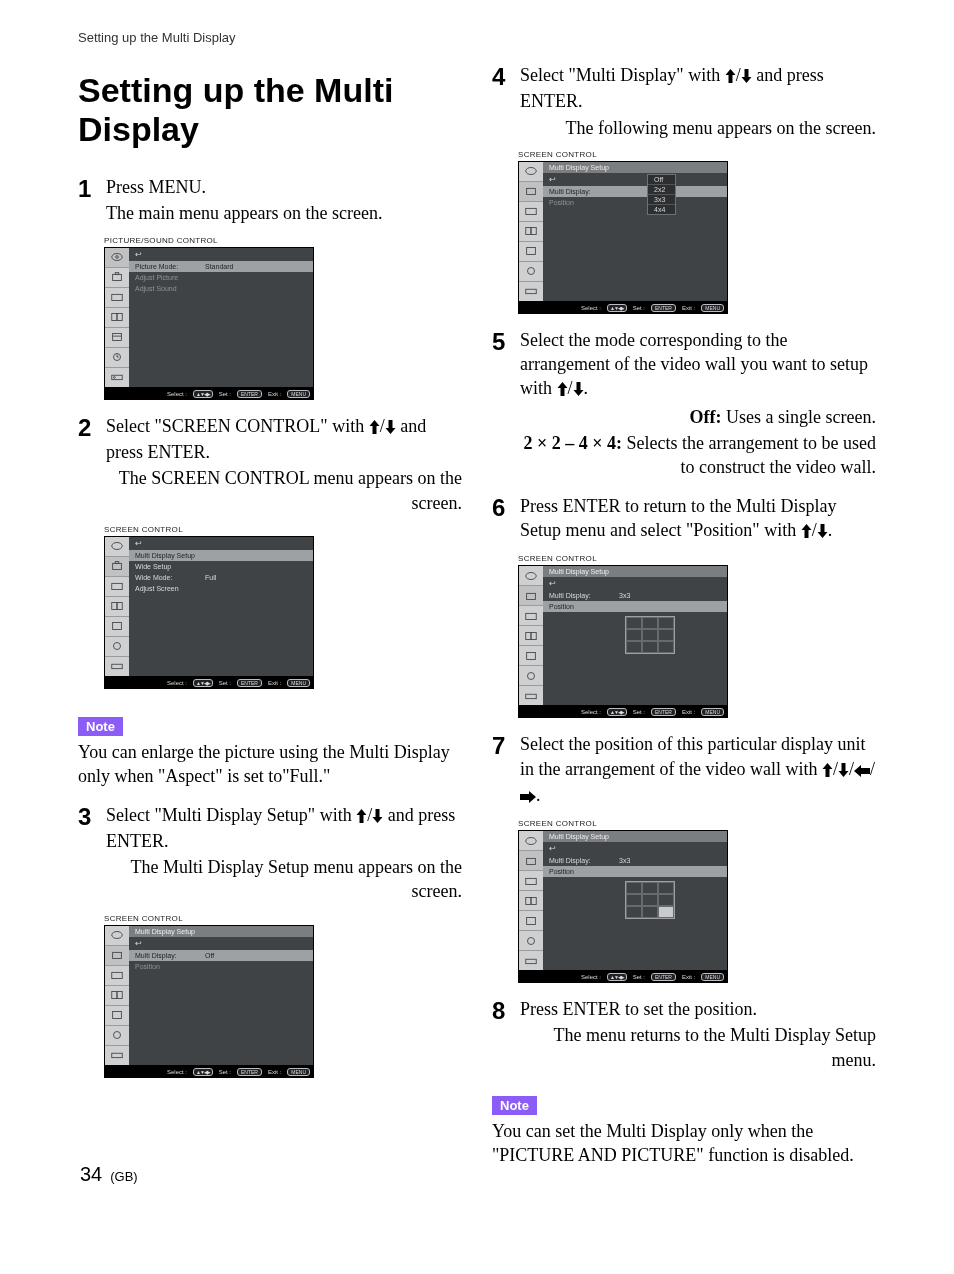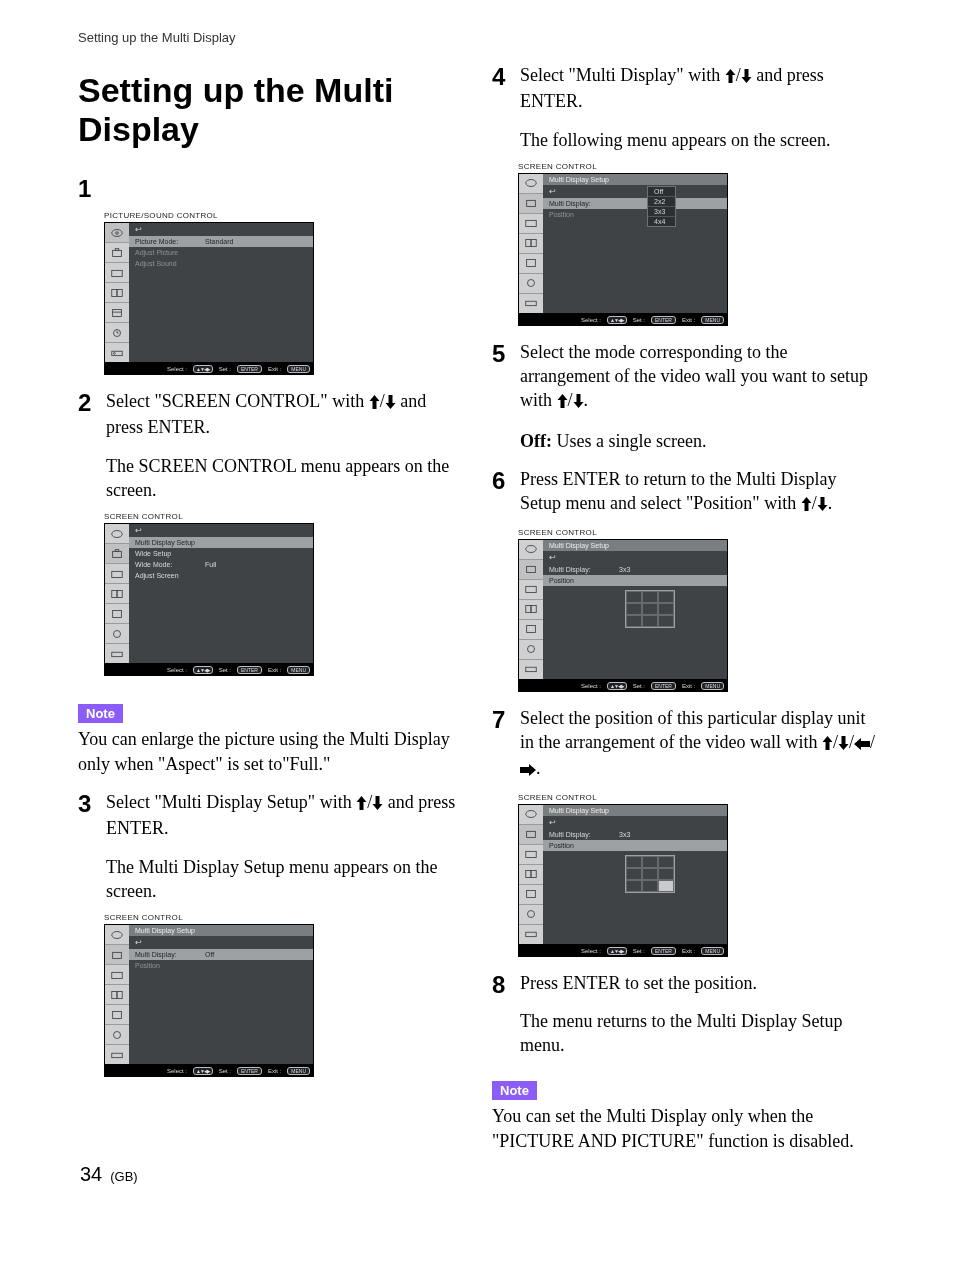--- a/index.html
+++ b/index.html
@@ -6,21 +6,21 @@
   html, body { margin: 0; padding: 0; width: 954px; height: 1274px; font-family: "Times New Roman", Times, serif; color: #000; background: #fff; }
   .page { box-sizing: border-box; width: 954px; height: 1212px; padding: 30px 78px 30px 78px; position: relative; }
   .running-head { font-family: Arial, Helvetica, sans-serif; font-size: 13px; color: #333; margin-bottom: 18px; }
   .columns { display: flex; gap: 30px; }
   .col { width: 50%; }
   h1.title { font-family: Arial, Helvetica, sans-serif; font-weight: bold; font-size: 34px; line-height: 1.15; margin: 8px 0 26px 0; }
   .intro { font-size: 18px; line-height: 1.35; margin-bottom: 18px; }
   .step { display: flex; align-items: flex-start; margin-bottom: 10px; }
   .step-num { font-family: Arial, Helvetica, sans-serif; font-weight: bold; font-size: 24px; width: 28px; flex: 0 0 28px; line-height: 1; margin-top: 2px; }
   .step-body { font-size: 18px; line-height: 1.35; }
-  .step-body .after { display: block; margin-top: 14px; }
+  .step-body .after { display: block; margin-top: 2px; text-align: right; }
   .arrow { display: inline-block; vertical-align: -2px; }
   .arrow svg { width: 11px; height: 14px; }
   .arrow-h svg { width: 16px; height: 12px; }
   .bold { font-weight: bold; }
   .note-badge { display: inline-block; background: #8b5cf6; color: #fff; font-family: Arial, Helvetica, sans-serif; font-weight: bold; font-size: 13px; padding: 2px 8px; margin: 14px 0 4px 0; }
   .note-text { font-size: 18px; line-height: 1.35; margin-bottom: 14px; }
 
   
   .osd { font-family: Arial, Helvetica, sans-serif; width: 210px; margin: 10px 0 14px 26px; }
   .osd-title { font-size: 8px; letter-spacing: .3px; color: #222; margin-bottom: 2px; }
@@ -58,20 +58,24 @@
   <div class="running-head">Setting up the Multi Display</div>
 
   <div class="columns">
 
     <div class="col">
       <h1 class="title">Setting up the Multi Display</h1>
 
       
       <div class="step">
         <div class="step-num">1</div>
+        <div class="step-body">
+          <span>Press MENU.</span>
+          <span class="after">The main menu appears on the screen.</span>
+        </div>
       </div>
 
       
       <div class="osd">
         <div class="osd-title">PICTURE/SOUND CONTROL</div>
         <div class="osd-body">
           <div class="osd-icons">
             <div class="ic sel">
                 <svg viewBox="0 0 16 12">
                   <ellipse cx="8" cy="6" rx="6" ry="4"></ellipse>
@@ -393,20 +397,21 @@
       
       <div class="step">
         <div class="step-num">5</div>
         <div class="step-body">
           <span>Select the mode corresponding to the arrangement of the video wall you want to setup with </span><span class="arrow"><svg viewBox="0 0 10 14">
                 <path d="M5 0 L10 6 L7 6 L7 14 L3 14 L3 6 L0 6 Z" fill="#000"></path>
               </svg></span>/<span class="arrow"><svg viewBox="0 0 10 14">
                 <path d="M5 14 L0 8 L3 8 L3 0 L7 0 L7 8 L10 8 Z" fill="#000"></path>
               </svg></span><span>.</span>
           <span class="after"><span class="bold">Off:</span><span> Uses a single screen.</span></span>
+          <span class="after"><span class="bold">2 × 2 – 4 × 4:</span><span> Selects the arrangement to be used to construct the video wall.</span></span>
         </div>
       </div>
 
       
       <div class="step" style="margin-top:14px;">
         <div class="step-num">6</div>
         <div class="step-body">
           <span>Press ENTER to return to the Multi Display Setup menu and select "Position" with </span><span class="arrow"><svg viewBox="0 0 10 14">
                 <path d="M5 0 L10 6 L7 6 L7 14 L3 14 L3 6 L0 6 Z" fill="#000"></path>
               </svg></span>/<span class="arrow"><svg viewBox="0 0 10 14">

